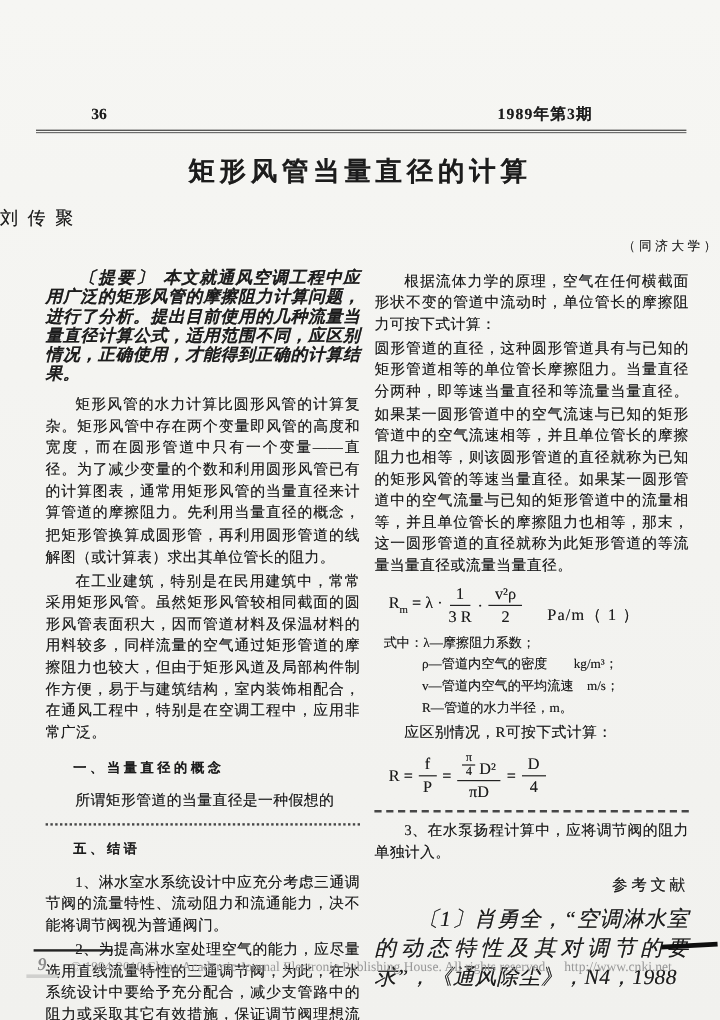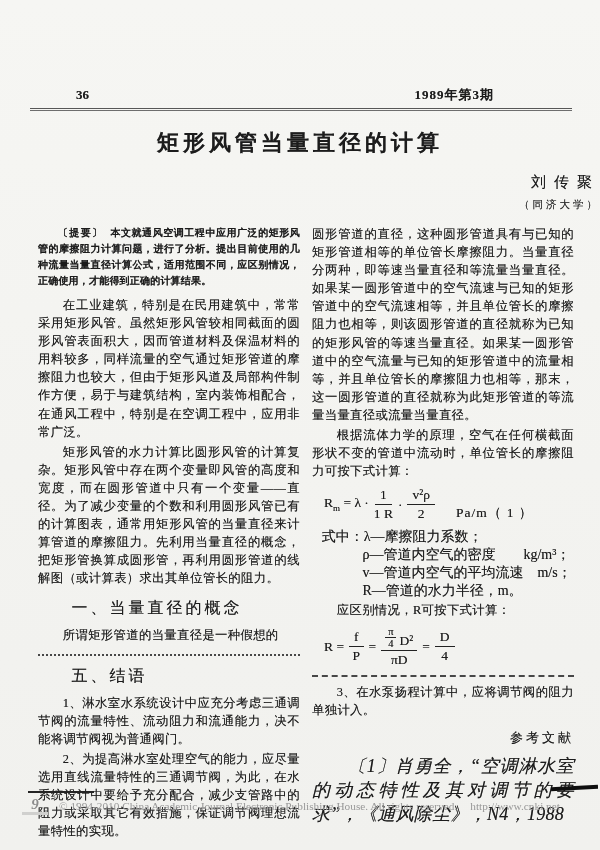--- a/index.html
+++ b/index.html
@@ -12,47 +12,47 @@
   }
   
   .header{display:flex;justify-content:space-between;padding:88px 106px 0 76px;font-size:13px;line-height:14px;}
   .issue{font-weight:700;letter-spacing:1px;}
   .page-num{font-weight:700;}
   .header-rule{margin:6px 28px 0 30px;height:3px;opacity:.8;
     background:linear-gradient(180deg,#303030 0 34%,rgba(0,0,0,0) 34% 66%,#4c4c4c 66% 100%);}
   
   .title{margin:17px 0 0;text-align:center;font-family:"Liberation Sans",sans-serif;
     font-weight:700;font-size:22px;letter-spacing:4px;}
-  .author{margin-top:15px;text-align:right;font-size:15px;letter-spacing:8px;}
+  .author{margin-top:15px;text-align:left;font-size:15px;letter-spacing:8px;}
   .affil{margin-top:6px;text-align:right;font-size:10.5px;letter-spacing:3px;color:#2b2b2b;}
   
   .columns{display:flex;gap:12px;margin:13px 26px 0 38px;align-items:flex-start;}
   .col{flex:0 0 262px;width:262px;}
   p{margin:0 0 2px;}
   .body{font-size:12.4px;line-height:18.1px;text-align:justify;letter-spacing:.3px;}
   .indent{text-indent:2em;}
-  .abstract{font-size:10px;font-weight:700;line-height:16px;text-align:justify;
-    margin-bottom:7px;text-indent:2em;letter-spacing:.2px;}
+  .abstract{font-size:14px;font-weight:700;line-height:16px;text-align:justify;
+    margin-bottom:7px;text-indent:2em;letter-spacing:.2px;font-style:italic;}
   .abstract .abs-label{margin-right:7px;letter-spacing:1px;}
-  .sec-heading{font-family:"Liberation Sans",sans-serif;font-weight:400;font-size:16px;
+  .sec-heading{font-family:"Liberation Sans",sans-serif;font-weight:700;font-size:11px;
     margin:9px 0 7px;letter-spacing:3px;text-indent:2.1em;line-height:22px;}
   .dotted-sep{border:0;border-top:2px dotted #474747;margin:10px 0 8px;height:0;}
   .dotted-sep.right{margin:8px 0 6px;border-top-style:dashed;border-top-width:2px;}
   
   .formula{display:flex;align-items:center;font-size:13.5px;margin:7px 0 7px 12px;line-height:1.15;}
   .frac{display:inline-flex;flex-direction:column;align-items:center;margin:0 5px;}
   .frac .num{border-bottom:1.3px solid #222;padding:0 5px 1px;}
   .frac .den{padding-top:1px;}
   .nested-num{display:flex;align-items:flex-end;gap:3px;padding:0 4px 1px;border-bottom:1.3px solid #222;}
   .mini-frac{display:inline-flex;flex-direction:column;align-items:center;font-size:10.5px;line-height:1.05;}
   .mini-frac .mnum{border-bottom:1px solid #222;padding:0 3px;}
   .f-unit{margin-left:16px;letter-spacing:1px;margin-top:16px;}
   sub{font-size:9px;}
   
-  .where{font-size:14px;line-height:17.8px;margin-bottom:1px;}
+  .where{font-size:11px;line-height:17.8px;margin-bottom:1px;}
   .where div{padding-left:3.6em;}
   .where div.first{padding-left:.7em;}
   
   .ref-heading{text-align:right;font-size:13px;margin:10px 0 7px;letter-spacing:3px;font-weight:400;}
   .ref{font-size:18px;line-height:24px;text-indent:2em;text-align:justify;font-style:italic;}
   
   .rule-bl{position:absolute;left:28px;top:791px;width:66px;height:2px;background:#242424;}
   .rule-br{position:absolute;left:551px;top:786px;width:47px;height:4px;background:#0e0e0e;transform:rotate(-3deg);}
   .footer{position:absolute;left:22px;top:797px;right:6px;display:flex;align-items:center;
     color:#989898;font-size:11.3px;text-shadow:none;}
@@ -73,43 +73,43 @@
 
   <h1 class="title">矩形风管当量直径的计算</h1>
   <div class="author">刘传聚</div>
   <div class="affil">（同济大学）</div>
 
   <div class="columns">
 
     <div class="col">
       <p class="abstract"><span class="abs-label">〔提要〕</span><span>本文就通风空调工程中应用广泛的矩形风管的摩擦阻力计算问题，进行了分析。提出目前使用的几种流量当量直径计算公式，适用范围不同，应区别情况，正确使用，才能得到正确的计算结果。</span></p>
 
+      <p class="body indent">矩形风管的水力计算比圆形风管的计算复杂。矩形风管中存在两个变量即风管的高度和宽度，而在圆形管道中只有一个变量——直径。为了减少变量的个数和利用圆形风管已有的计算图表，通常用矩形风管的当量直径来计算管道的摩擦阻力。先利用当量直径的概念，把矩形管换算成圆形管，再利用圆形管道的线解图（或计算表）求出其单位管长的阻力。</p>
       <p class="body indent">在工业建筑，特别是在民用建筑中，常常采用矩形风管。虽然矩形风管较相同截面的圆形风管表面积大，因而管道材料及保温材料的用料较多，同样流量的空气通过矩形管道的摩擦阻力也较大，但由于矩形风道及局部构件制作方便，易于与建筑结构，室内装饰相配合，在通风工程中，特别是在空调工程中，应用非常广泛。</p>
-      <p class="body indent">矩形风管的水力计算比圆形风管的计算复杂。矩形风管中存在两个变量即风管的高度和宽度，而在圆形管道中只有一个变量——直径。为了减少变量的个数和利用圆形风管已有的计算图表，通常用矩形风管的当量直径来计算管道的摩擦阻力。先利用当量直径的概念，把矩形管换算成圆形管，再利用圆形管道的线解图（或计算表）求出其单位管长的阻力。</p>
 
       <h2 class="sec-heading">一、当量直径的概念</h2>
       <p class="body indent">所谓矩形管道的当量直径是一种假想的</p>
 
       <div class="dotted-sep"></div>
 
       <h2 class="sec-heading">五、结语</h2>
       <p class="body indent">1、淋水室水系统设计中应充分考虑三通调节阀的流量特性、流动阻力和流通能力，决不能将调节阀视为普通阀门。</p>
       <p class="body indent">2、为提高淋水室处理空气的能力，应尽量选用直线流量特性的三通调节阀，为此，在水系统设计中要给予充分配合，减少支管路中的阻力或采取其它有效措施，保证调节阀理想流量特性的实现。</p>
     </div>
 
     <div class="col">
+      <p class="body indent">根据流体力学的原理，空气在任何横截面形状不变的管道中流动时，单位管长的摩擦阻力可按下式计算：</p>
       <p class="body">圆形管道的直径，这种圆形管道具有与已知的矩形管道相等的单位管长摩擦阻力。当量直径分两种，即等速当量直径和等流量当量直径。如果某一圆形管道中的空气流速与已知的矩形管道中的空气流速相等，并且单位管长的摩擦阻力也相等，则该圆形管道的直径就称为已知的矩形风管的等速当量直径。如果某一圆形管道中的空气流量与已知的矩形管道中的流量相等，并且单位管长的摩擦阻力也相等，那末，这一圆形管道的直径就称为此矩形管道的等流量当量直径或流量当量直径。</p>
-      <p class="body indent">根据流体力学的原理，空气在任何横截面形状不变的管道中流动时，单位管长的摩擦阻力可按下式计算：</p>
 
       <div class="formula">
         <span><span>R</span><sub>m</sub>
           <span>= λ ·</span></span>
         <span class="frac">
           <span class="num">1</span>
-          <span class="den">1 R</span>
+          <span class="den">3 R</span>
         </span>
         <span>·</span>
         <span class="frac">
           <span class="num">v²ρ</span>
           <span class="den">2</span>
         </span>
         <span class="f-unit">Pa/m（ 1 ）</span>
       </div>
 
       <div class="where">

